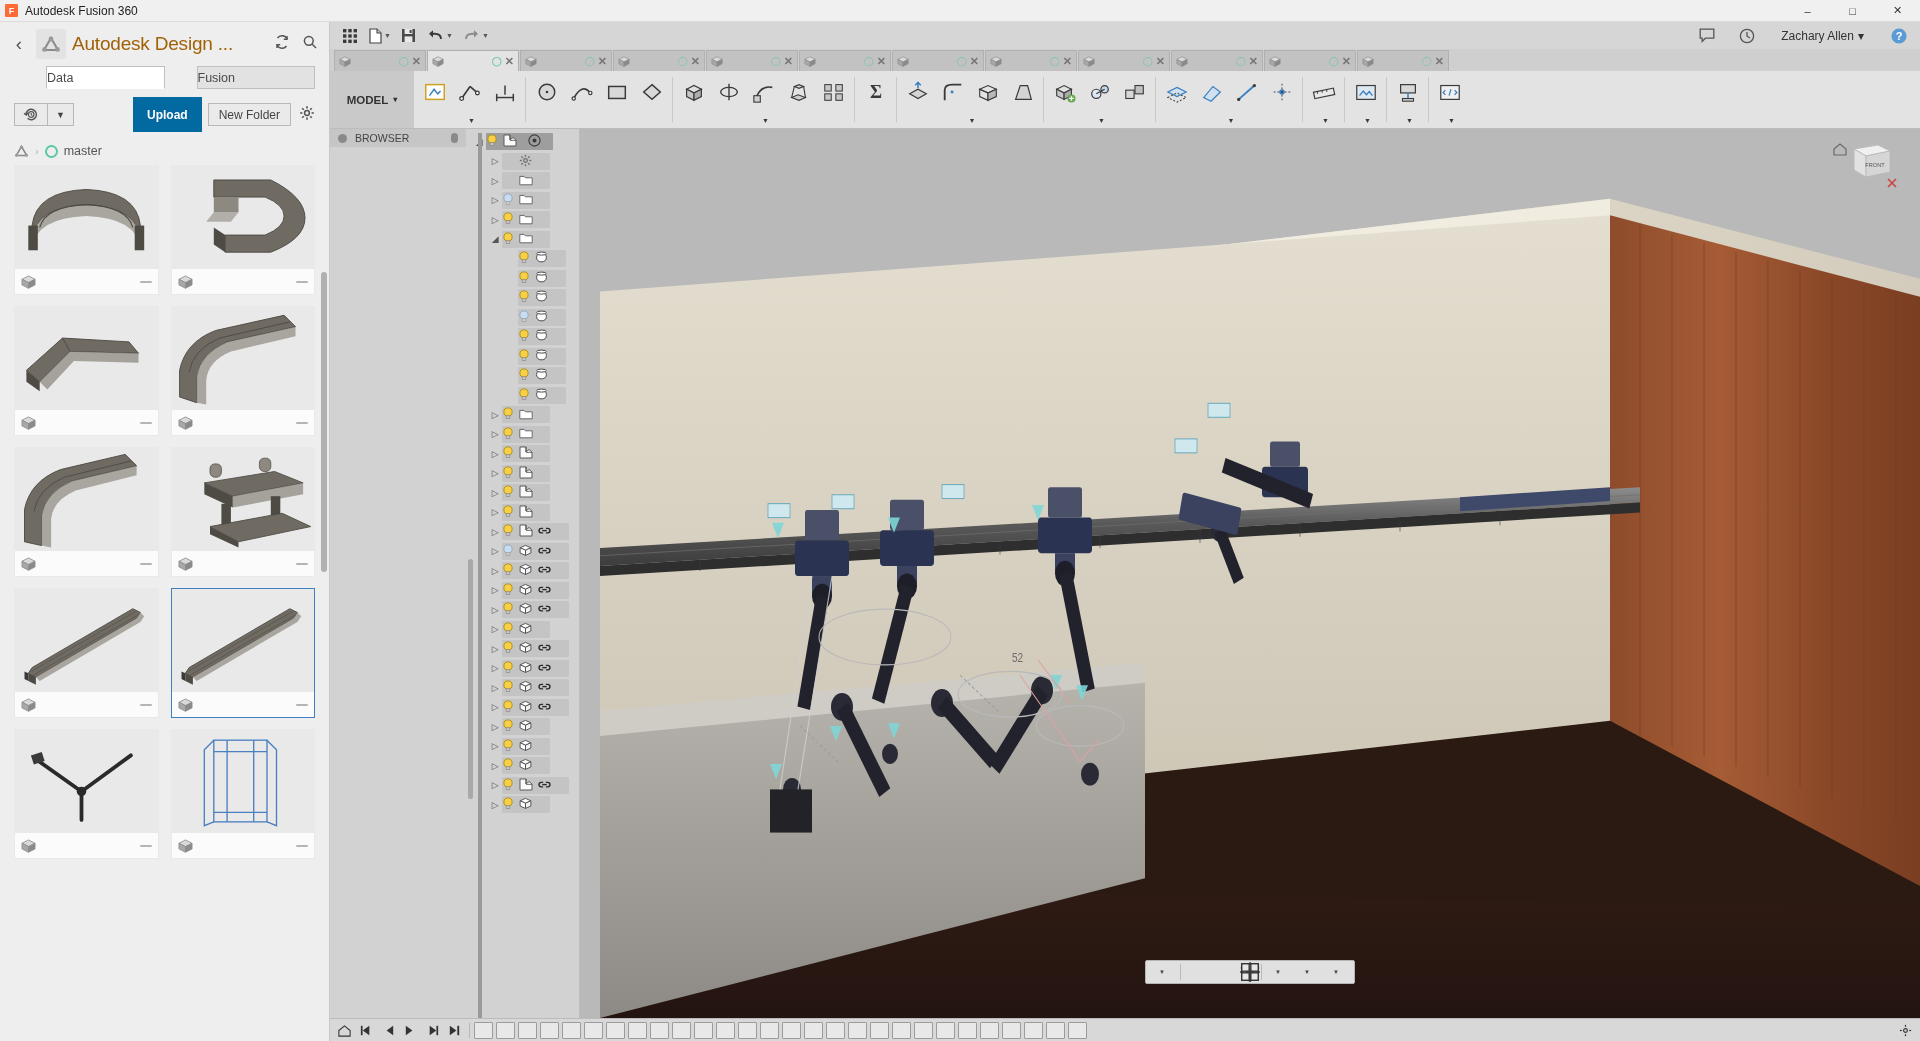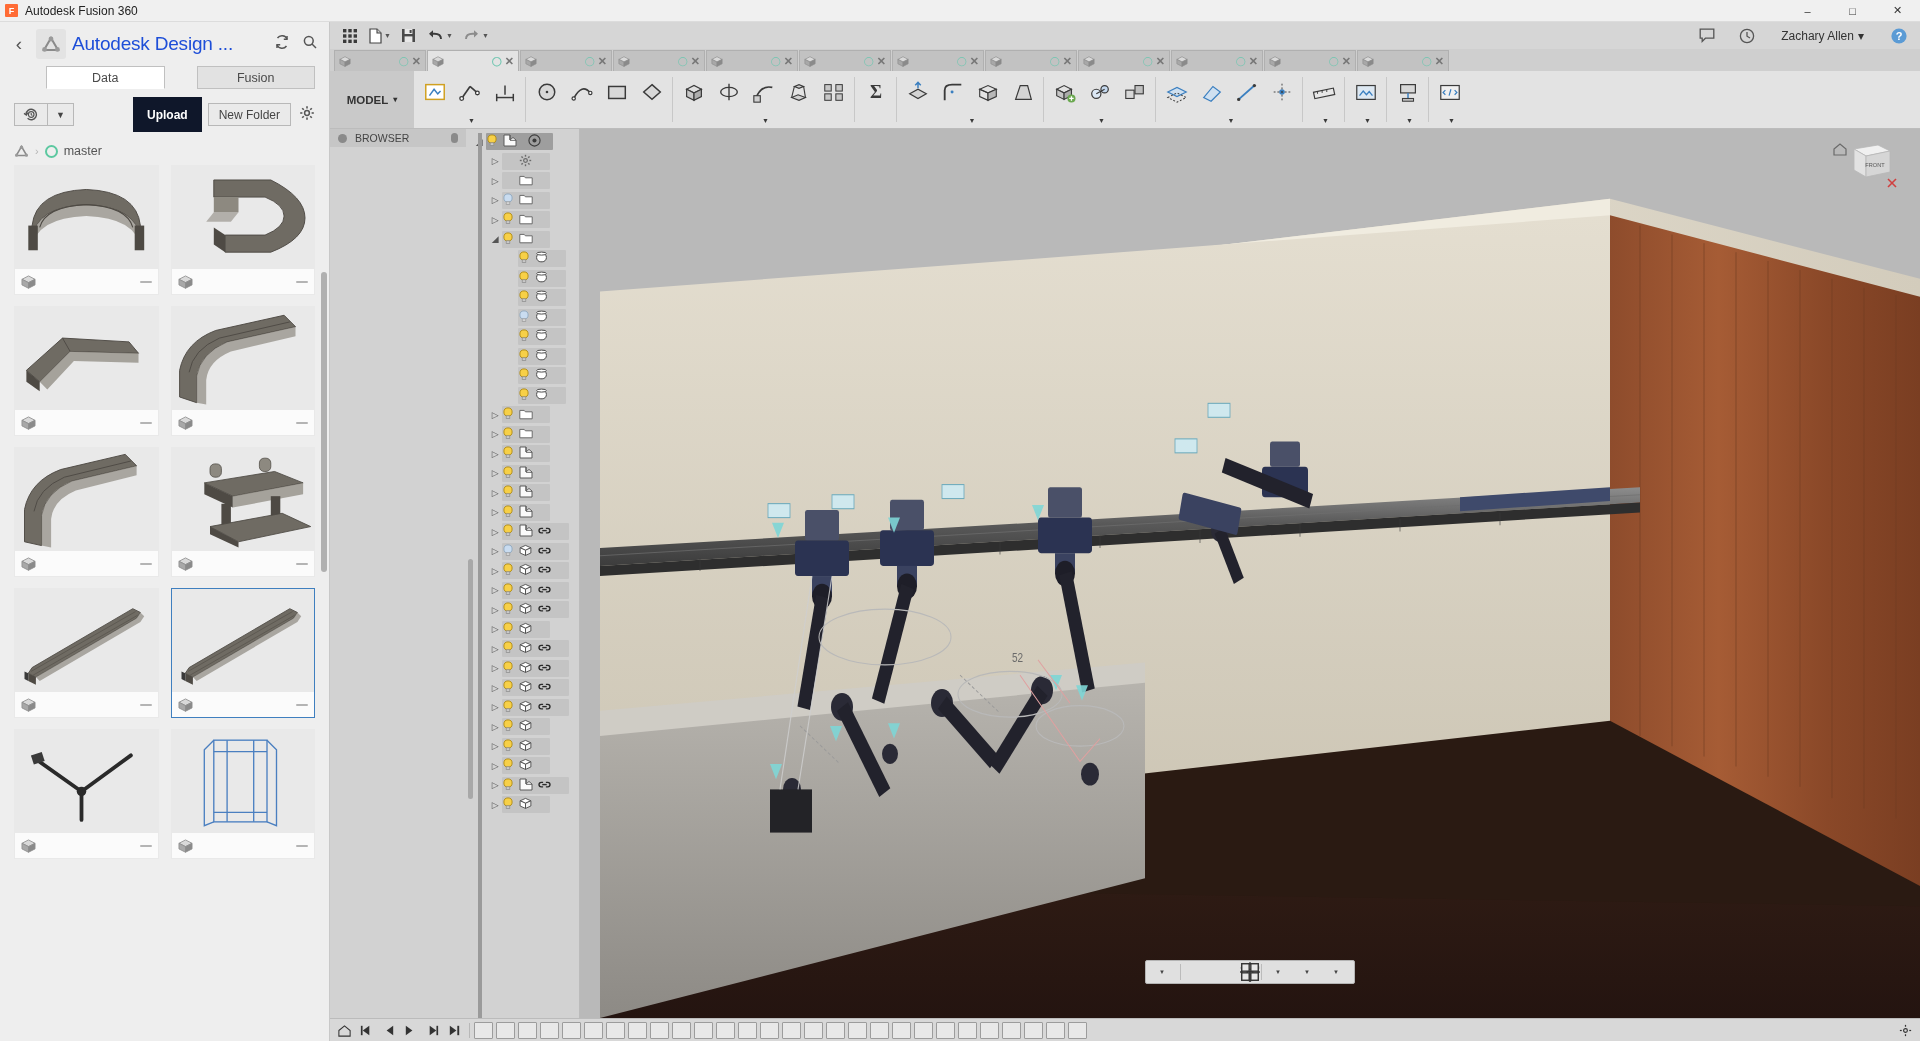--- a/index.html
+++ b/index.html
@@ -37,44 +37,44 @@
     border-right: 1px solid #c8c8c8; display: flex; flex-direction: column;
     position: relative;
   }
   .dp-head { height: 44px; display: flex; align-items: center; padding: 0 8px; gap: 6px; }
   .dp-back { font-size: 19px; color: #555; width: 22px; text-align: center; cursor: pointer; }
   .dp-hubicon {
     width: 30px; height: 30px; background: #e3e3e3; border-radius: 3px;
     display: flex; align-items: center; justify-content: center;
   }
   .dp-title {
-    font-size: 19px; color: #1d4ed8; flex: 1; white-space: nowrap;
+    font-size: 19px; color: #a16207; flex: 1; white-space: nowrap;
     overflow: hidden; text-overflow: ellipsis; letter-spacing: -0.2px;
   }
   .dp-ico { width: 22px; text-align: center; color: #555; cursor: pointer; }
 
   .dp-tabs { display: flex; padding: 0 14px; }
   .dp-tab {
-    flex: 1; height: 23px; line-height: 22px; text-align: center; font-size: 12.5px;
+    flex: 1; height: 23px; line-height: 22px; text-align: left; font-size: 12.5px;
     color: #4a4a4a; border: 1px solid #c0c0c0; background: #e2e2e2; cursor: pointer; margin-left: 32px;
   }
   .dp-tab.active { background: #fff; border-bottom-color: #fff; }
 
   .dp-actions { display: flex; align-items: center; padding: 8px 14px 6px 14px; gap: 0; }
   .dp-histbtn {
     width: 34px; height: 23px; border: 1px solid #b8b8b8; background: #eaeaea;
     display: flex; align-items: center; justify-content: center; cursor: pointer;
   }
   .dp-histcaret {
     width: 26px; height: 23px; border: 1px solid #b8b8b8; border-left: none;
     background: #eaeaea; display: flex; align-items: center; justify-content: center;
     font-size: 9px; color: #444; cursor: pointer;
   }
   .dp-upload {
-    margin-left: auto; height: 35px; padding: 0 14px; background: #0f172a; color: #fff;
+    margin-left: auto; height: 35px; padding: 0 14px; background: #0369a1; color: #fff;
     font-size: 12px; font-weight: bold; border: none; display: flex; align-items: center;
     cursor: pointer;
   }
   .dp-newfolder {
     margin-left: 6px; height: 23px; padding: 8px 10px; background: #eaeaea;
     border: 1px solid #b8b8b8; color: #444; font-size: 12px; display: flex;
     align-items: center; cursor: pointer;
   }
   .dp-gear { margin-left: 8px; color: #555; cursor: pointer; }
 

